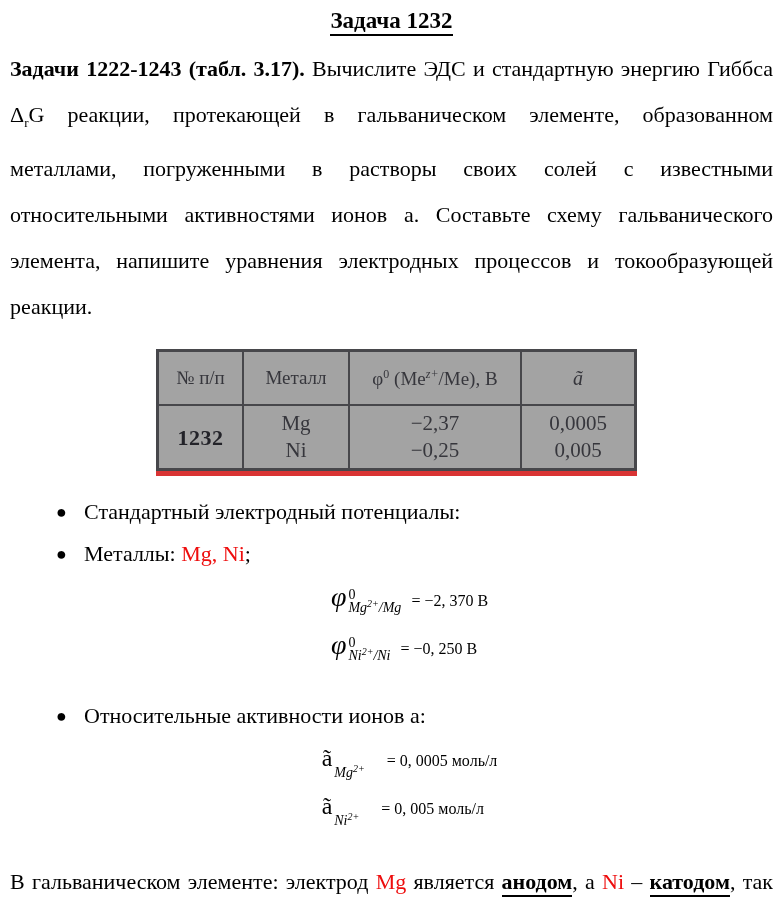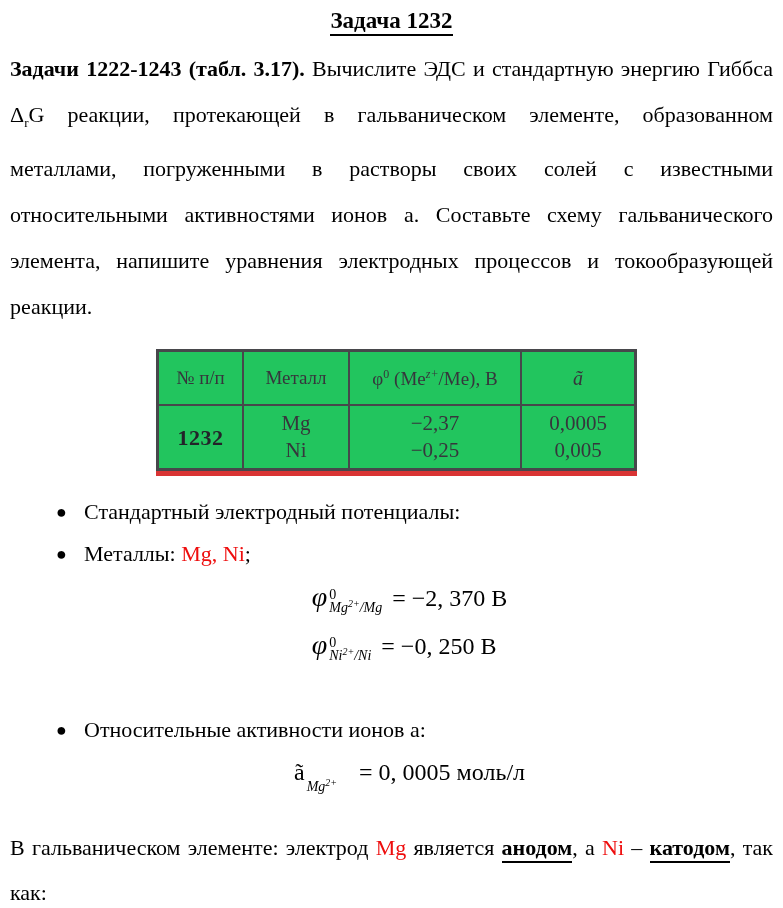--- a/index.html
+++ b/index.html
@@ -16,55 +16,55 @@
   
   .doc-title{margin:2px 0 0 0;text-align:center;font-size:23px;line-height:26px;font-weight:bold;}
   .doc-title .u{border-bottom:2px solid #000;padding-bottom:1px;}
   
   .intro{margin:12px 0 0 0;font-size:22px;line-height:46px;text-align:justify;}
   .intro b{font-weight:bold;}
   .intro sub{font-size:13px;}
   
   .table-wrap{margin-top:19px;display:flex;justify-content:center;}
   .table-inner{display:inline-block;margin-left:10px;}
-  table.gtable{border-collapse:collapse;background:#22c55e;color:#36363c;}
+  table.gtable{border-collapse:collapse;background:#a3a3a3;color:#36363c;}
   table.gtable th, table.gtable td{border:2px solid #47474b;text-align:center;vertical-align:middle;padding:0 6px;}
   table.gtable{border:3px solid #47474b;}
   th{font-weight:normal;font-size:19px;height:52px;}
   td{font-size:21px;height:62px;line-height:27px;}
   .c-num{width:71px;}
   .c-metal{width:92px;}
   .c-pot{width:158px;}
   .c-act{width:100px;}
   .cell-bold{font-weight:bold;color:#232329;font-size:22px;letter-spacing:0.5px;}
   th sup{font-size:12px;}
   th .it{font-style:italic;}
   .atilde{font-style:italic;font-size:20px;}
   .red-rule{height:5px;margin-top:0;}
   
   .solution-head{margin:31px 0 0 0;text-align:center;font-size:22px;line-height:26px;font-weight:bold;}
   .solution-head .u{border-bottom:2px solid #000;padding-bottom:1px;}
   
   ul.bullets{margin:21px 0 0 46px;padding:0;list-style:none;font-size:22px;}
   ul.bullets li{margin:0 0 12px 0;line-height:30px;}
-  ul.bullets.second{margin-top:38px;}
+  ul.bullets.second{margin-top:24px;}
   .marker{display:inline-block;width:28px;font-size:18px;vertical-align:1px;}
   
   .fblock{display:flex;flex-direction:column;align-items:center;}
   .fblock.phi{margin-top:4px;}
   .fblock.act{margin-top:14px;}
   .fcol{display:inline-block;text-align:left;margin-left:36px;}
   .fline{white-space:nowrap;margin-bottom:8px;height:40px;}
   .f-sym{font-style:italic;font-size:28px;}
   .f-stk{display:inline-flex;flex-direction:column;align-items:flex-start;row-gap:1px;
          font-size:14px;line-height:12px;vertical-align:7px;margin-left:2px;}
   .f-stk .s-sup{font-style:normal;}
   .f-stk .s-sub{font-style:italic;white-space:nowrap;text-align:center;}
   .f-stk .s-sub sup, .a-sub sup{font-size:10px;vertical-align:5px;line-height:0;}
-  .f-rhs{font-size:24px;margin-left:10px;margin-top:48px;}
+  .f-rhs{font-size:16px;margin-left:10px;margin-top:48px;}
   .a-sym{font-size:24px;}
   .a-sub{font-size:14px;font-style:italic;display:inline-block;vertical-align:-11px;margin:0 12px 0 2px;}
   
   .conclusion{margin:18px 0 0 0;font-size:22px;line-height:45px;text-align:justify;}
   .conclusion .bu{font-weight:bold;border-bottom:2px solid #000;padding-bottom:1px;}
   .red{}
 </style>
 </head>
 <body>
 
@@ -126,18 +126,19 @@
     </div>
   </div>
 
   <ul class="bullets second">
     <li><span class="marker">●</span><span>Относительные активности ионов a:</span></li>
   </ul>
 
   <div class="fblock act">
     <div class="fcol">
       <div class="fline"><span class="a-sym">ã</span><span class="a-sub"><span>Mg</span><sup>2+</sup></span><span class="f-rhs">= 0, 0005 моль/л</span></div>
+      <div class="fline"><span class="a-sym">ã</span><span class="a-sub"><span>Ni</span><sup>2+</sup></span><span class="f-rhs">= 0, 005 моль/л</span></div>
     </div>
   </div>
 
   <p class="conclusion"><span>В гальваническом элементе: электрод </span><span class="red" style="color: rgb(238, 13, 13);">Mg</span><span> является </span><span class="bu">анодом</span><span>, а </span><span class="red" style="color: rgb(238, 13, 13);">Ni</span><span> – </span><span class="bu">катодом</span><span>, так как:</span></p>
 
 </div>
 
 </body></html>

